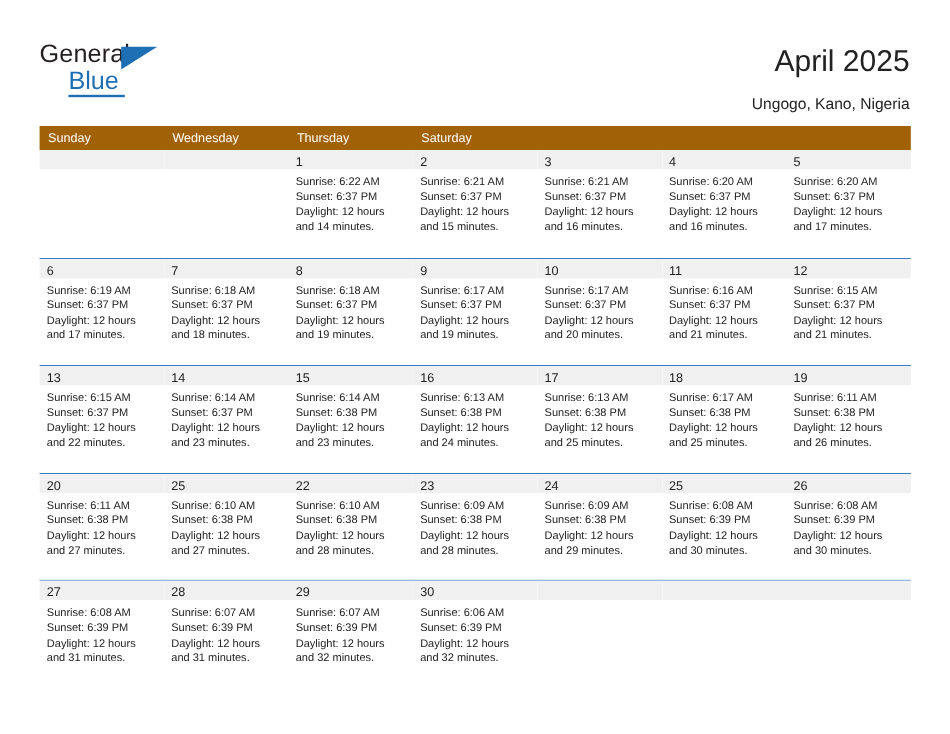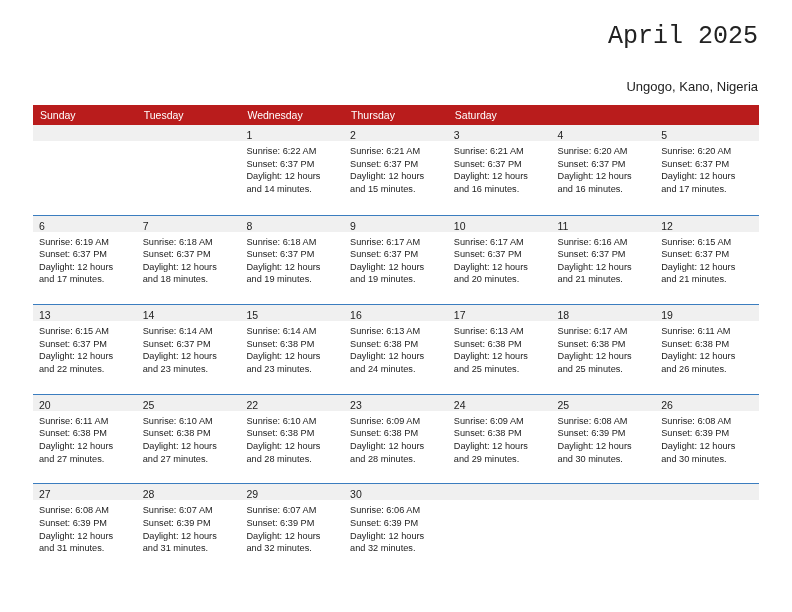--- a/index.html
+++ b/index.html
@@ -67,26 +67,26 @@
     left: 24px;
     top: 45px;
     width: 47px;
     height: 2px;
     background: #1f6fb5;
   }
 
   .title {
     position: absolute;
     right: 34px;
-    top: 22px;
+    top: 37px;
     font-size: 25px;
     color: #222222;
     text-align: center;
     white-space: nowrap;
-    font-family: Liberation Mono, monospace;
+    font-family: Liberation Sans, sans-serif;
   }
   .subtitle {
     position: absolute;
     right: 34px;
     top: 79px;
     font-size: 13px;
     color: #222222;
     text-align: left;
     white-space: nowrap;
     font-family: "Liberation Sans", sans-serif;
@@ -96,21 +96,21 @@
   .calendar {
     position: absolute;
     left: 33px;
     top: 105px;
     width: 726px;
   }
   .dow-row {
     display: flex;
     width: 726px;
     height: 20px;
-    background: #b91c1c;
+    background: #a16207;
   }
   .dow-cell {
     flex: 0 0 103.714px;
     width: 103.714px;
     box-sizing: border-box;
     padding-left: 7px;
     color: #ffffff;
     font-size: 10.5px;
     line-height: 20px;
     font-family: "Liberation Sans", sans-serif;
@@ -159,29 +159,34 @@
     font-family: "Liberation Sans", sans-serif;
   }
 </style>
 </head>
 <body>
 
 <div class="page">
 
   <div class="header">
 
+    <div class="logo">
+      <span class="logo-general">General</span>
+      <span class="logo-triangle"></span>
+      <span class="logo-blue">Blue</span>
+      <span class="logo-underline"></span>
+    </div>
 
     <div class="title">April 2025</div>
     <div class="subtitle">Ungogo, Kano, Nigeria</div>
   </div>
 
   <div class="calendar">
     <div class="dow-row">
       <div class="dow-cell">Sunday</div>
-      <div class="dow-cell">Tuesday</div>
       <div class="dow-cell">Wednesday</div>
       <div class="dow-cell">Thursday</div>
       <div class="dow-cell">Saturday</div>
     </div>
 
     <div id="weeks-container">
         <div class="week">
           <div class="day-cell empty">
             <div class="day-num-band"><span class="day-num"></span></div>
             <div class="day-lines">

